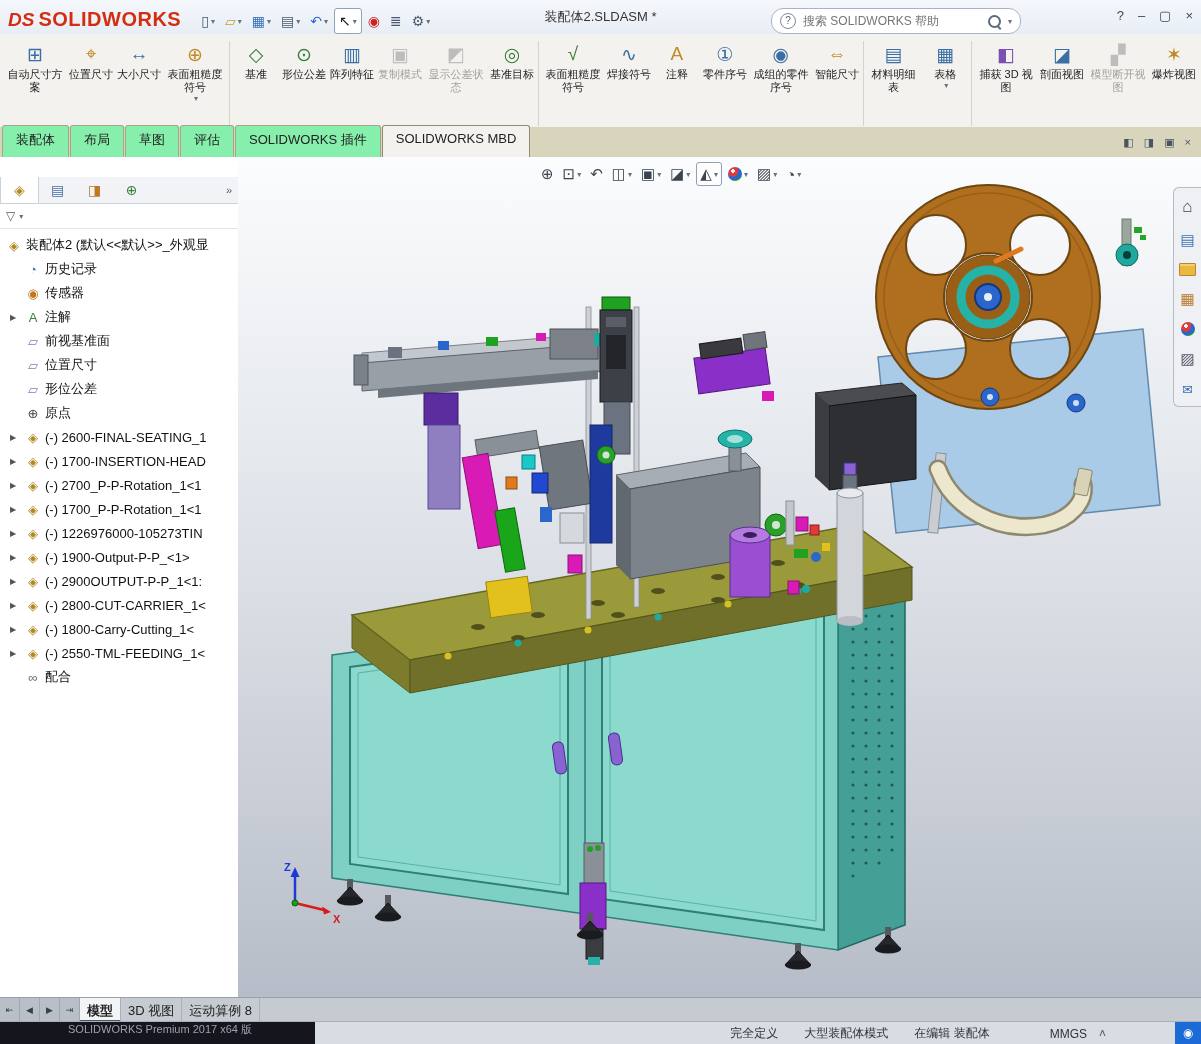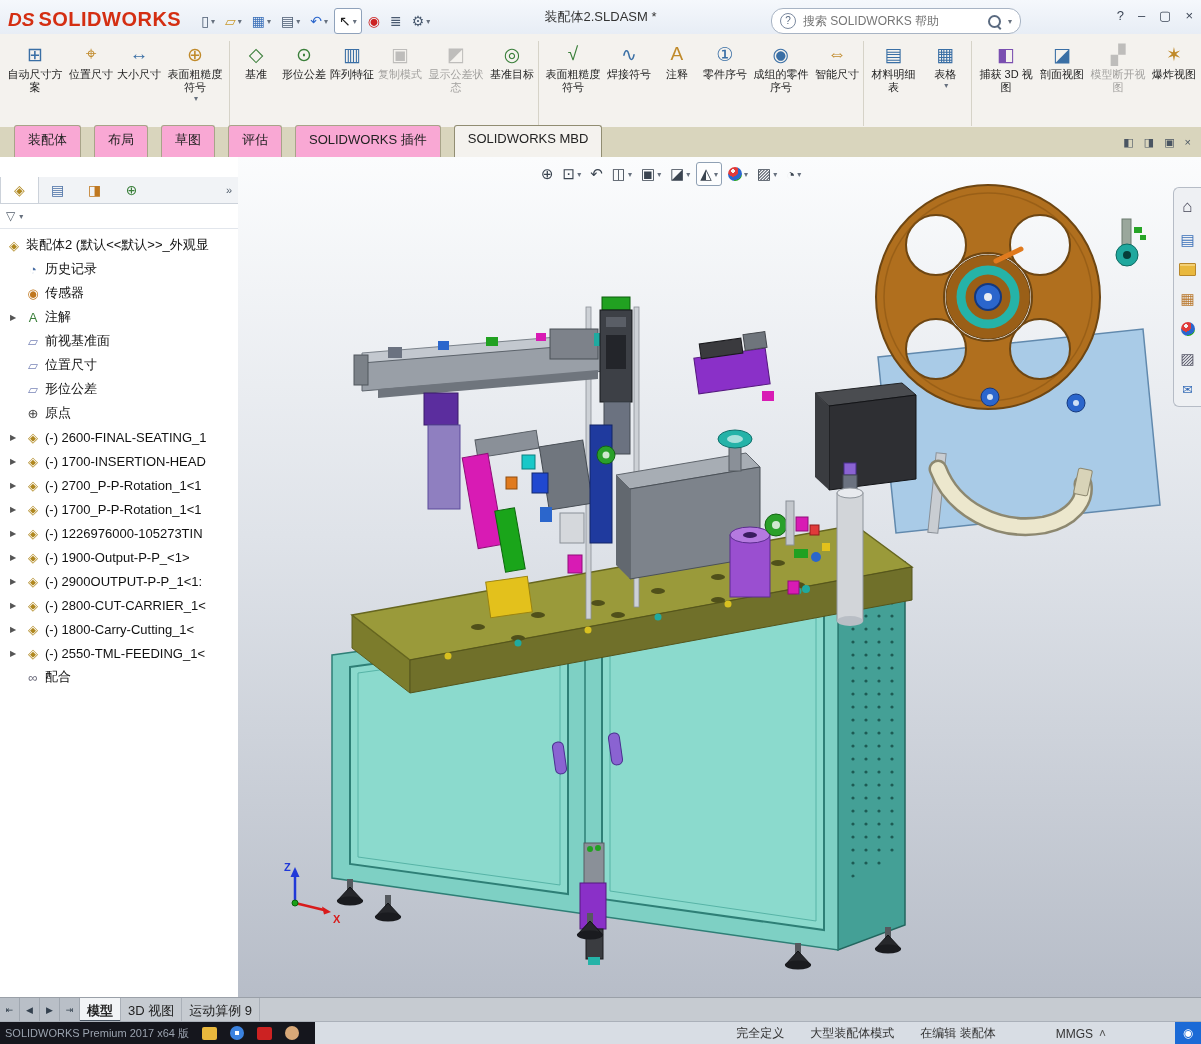--- a/index.html
+++ b/index.html
@@ -38,22 +38,22 @@
     padding:3px 2px 1px;border-radius:3px;}
   .rb .ric{font-size:19px;height:28px;display:flex;align-items:center;}
   .rb .rlb{font-size:11px;line-height:13px;text-align:center;color:#222;word-break:break-all;}
   .rb.disabled{opacity:.4;}
   .rsep{width:1px;background:#d6d3c8;margin:4px 2px;}
   .c-blue{color:#3a6fa5}.c-amber{color:#c08a2a}.c-green{color:#3a7f3a}.c-gray{color:#707070}.c-purple{color:#7a4fb0}
 
   
   .tabsrow{position:absolute;top:127px;left:0;right:0;height:30px;background:#d9d5bd;
     display:flex;align-items:flex-end;padding-left:2px;}
-  .tab{height:26px;padding:5px 13px 0;font-size:13px;color:#222;background:#f9a8d4;
-    border:1px solid #a8a489;border-bottom:none;margin-right:1px;border-radius:3px 3px 0 0;margin-left:12px;}
+  .tab{height:26px;padding:5px 13px 0;font-size:13px;color:#222;background:#86efac;
+    border:1px solid #a8a489;border-bottom:none;margin-right:1px;border-radius:3px 3px 0 0;}
   .tab.active{background:#f4f2ee;border-color:#918d72;}
   .tab.mbd{}
   .doccontrols{margin-left:auto;display:flex;gap:10px;padding:0 10px;align-self:center;
     font-size:11px;color:#4a5562;}
 
   
   .lpanel{position:absolute;top:157px;left:0;width:238px;height:840px;background:#fff;
     border-right:1px solid #9aa0a8;display:flex;flex-direction:column;padding-top:20px;}
   .ltabs{height:26px;display:flex;align-items:center;border-bottom:1px solid #ccd2da;
     background:#f1f3f6;flex:none;}
@@ -99,24 +99,24 @@
     color:#33404e;background:#b9bfc7;border-right:1px solid #a0a7b0;}
   .stab{padding:4px 7px 0;font-size:13px;color:#222;border-right:1px solid #aab0b8;}
   .stab.active{background:#f2f4f6;font-weight:bold;box-shadow:inset 0 -2px 0 #4a5562;}
 
   
   .statusbar{position:absolute;top:1021px;left:0;right:0;height:23px;background:#d8dde4;
     border-top:1px solid #aab0b9;font-size:12px;color:#333;display:flex;align-items:center;}
   .sspacer{flex:1;}
   .sitem{margin-right:26px;}
   .sitem.edit{margin-right:60px;text-align:center;}
-  .sunits{margin-right:6px;}
+  .sunits{margin-right:12px;}
   .scaret{margin-right:95px;color:#555;}
   .taskbar{position:absolute;left:0;bottom:0;height:22px;width:310px;background:#15161d;
-    display:flex;align-items:center;gap:13px;padding-left:5px;color:#9aa2ae;font-size:11px;white-space:nowrap;overflow:hidden;}
+    display:flex;align-items:center;gap:13px;padding-left:5px;color:#9aa2ae;font-size:11px;white-space:nowrap;overflow:hidden;flex-direction:column;}
   .tbico{width:15px;height:13px;border-radius:2px;flex:none;}
   .tb-folder{background:#e9b83d;}
   .tb-browser{background:radial-gradient(circle,#fff 0 25%,#3b82e0 25% 100%);border-radius:50%;width:14px;height:14px;}
   .tb-media{background:#cc2222;}
   .tb-avatar{background:#d8a878;border-radius:50%;width:14px;height:14px;}
   .tray{position:absolute;right:0;bottom:0;width:26px;height:22px;background:#1b6ad6;color:#fff;
     display:flex;align-items:center;justify-content:center;font-size:12px;}
 </style>
 </head>
 <body>
@@ -654,21 +654,21 @@
     </div>
   </div>
 
   <div class="sheettabs">
     <span class="snav">⇤</span>
     <span class="snav">◀</span>
     <span class="snav">▶</span>
     <span class="snav">⇥</span>
     <div class="stab active">模型</div>
     <div class="stab">3D 视图</div>
-    <div class="stab">运动算例 9</div>
+    <div class="stab">运动算例 8</div>
   </div>
 
   <div class="statusbar">
     <span class="sspacer"></span>
     <span class="sitem">完全定义</span>
     <span class="sitem">大型装配体模式</span>
     <span class="sitem edit">在编辑 装配体</span>
     <span class="sunits">MMGS</span>
     <span class="scaret">˄</span>
   </div>

